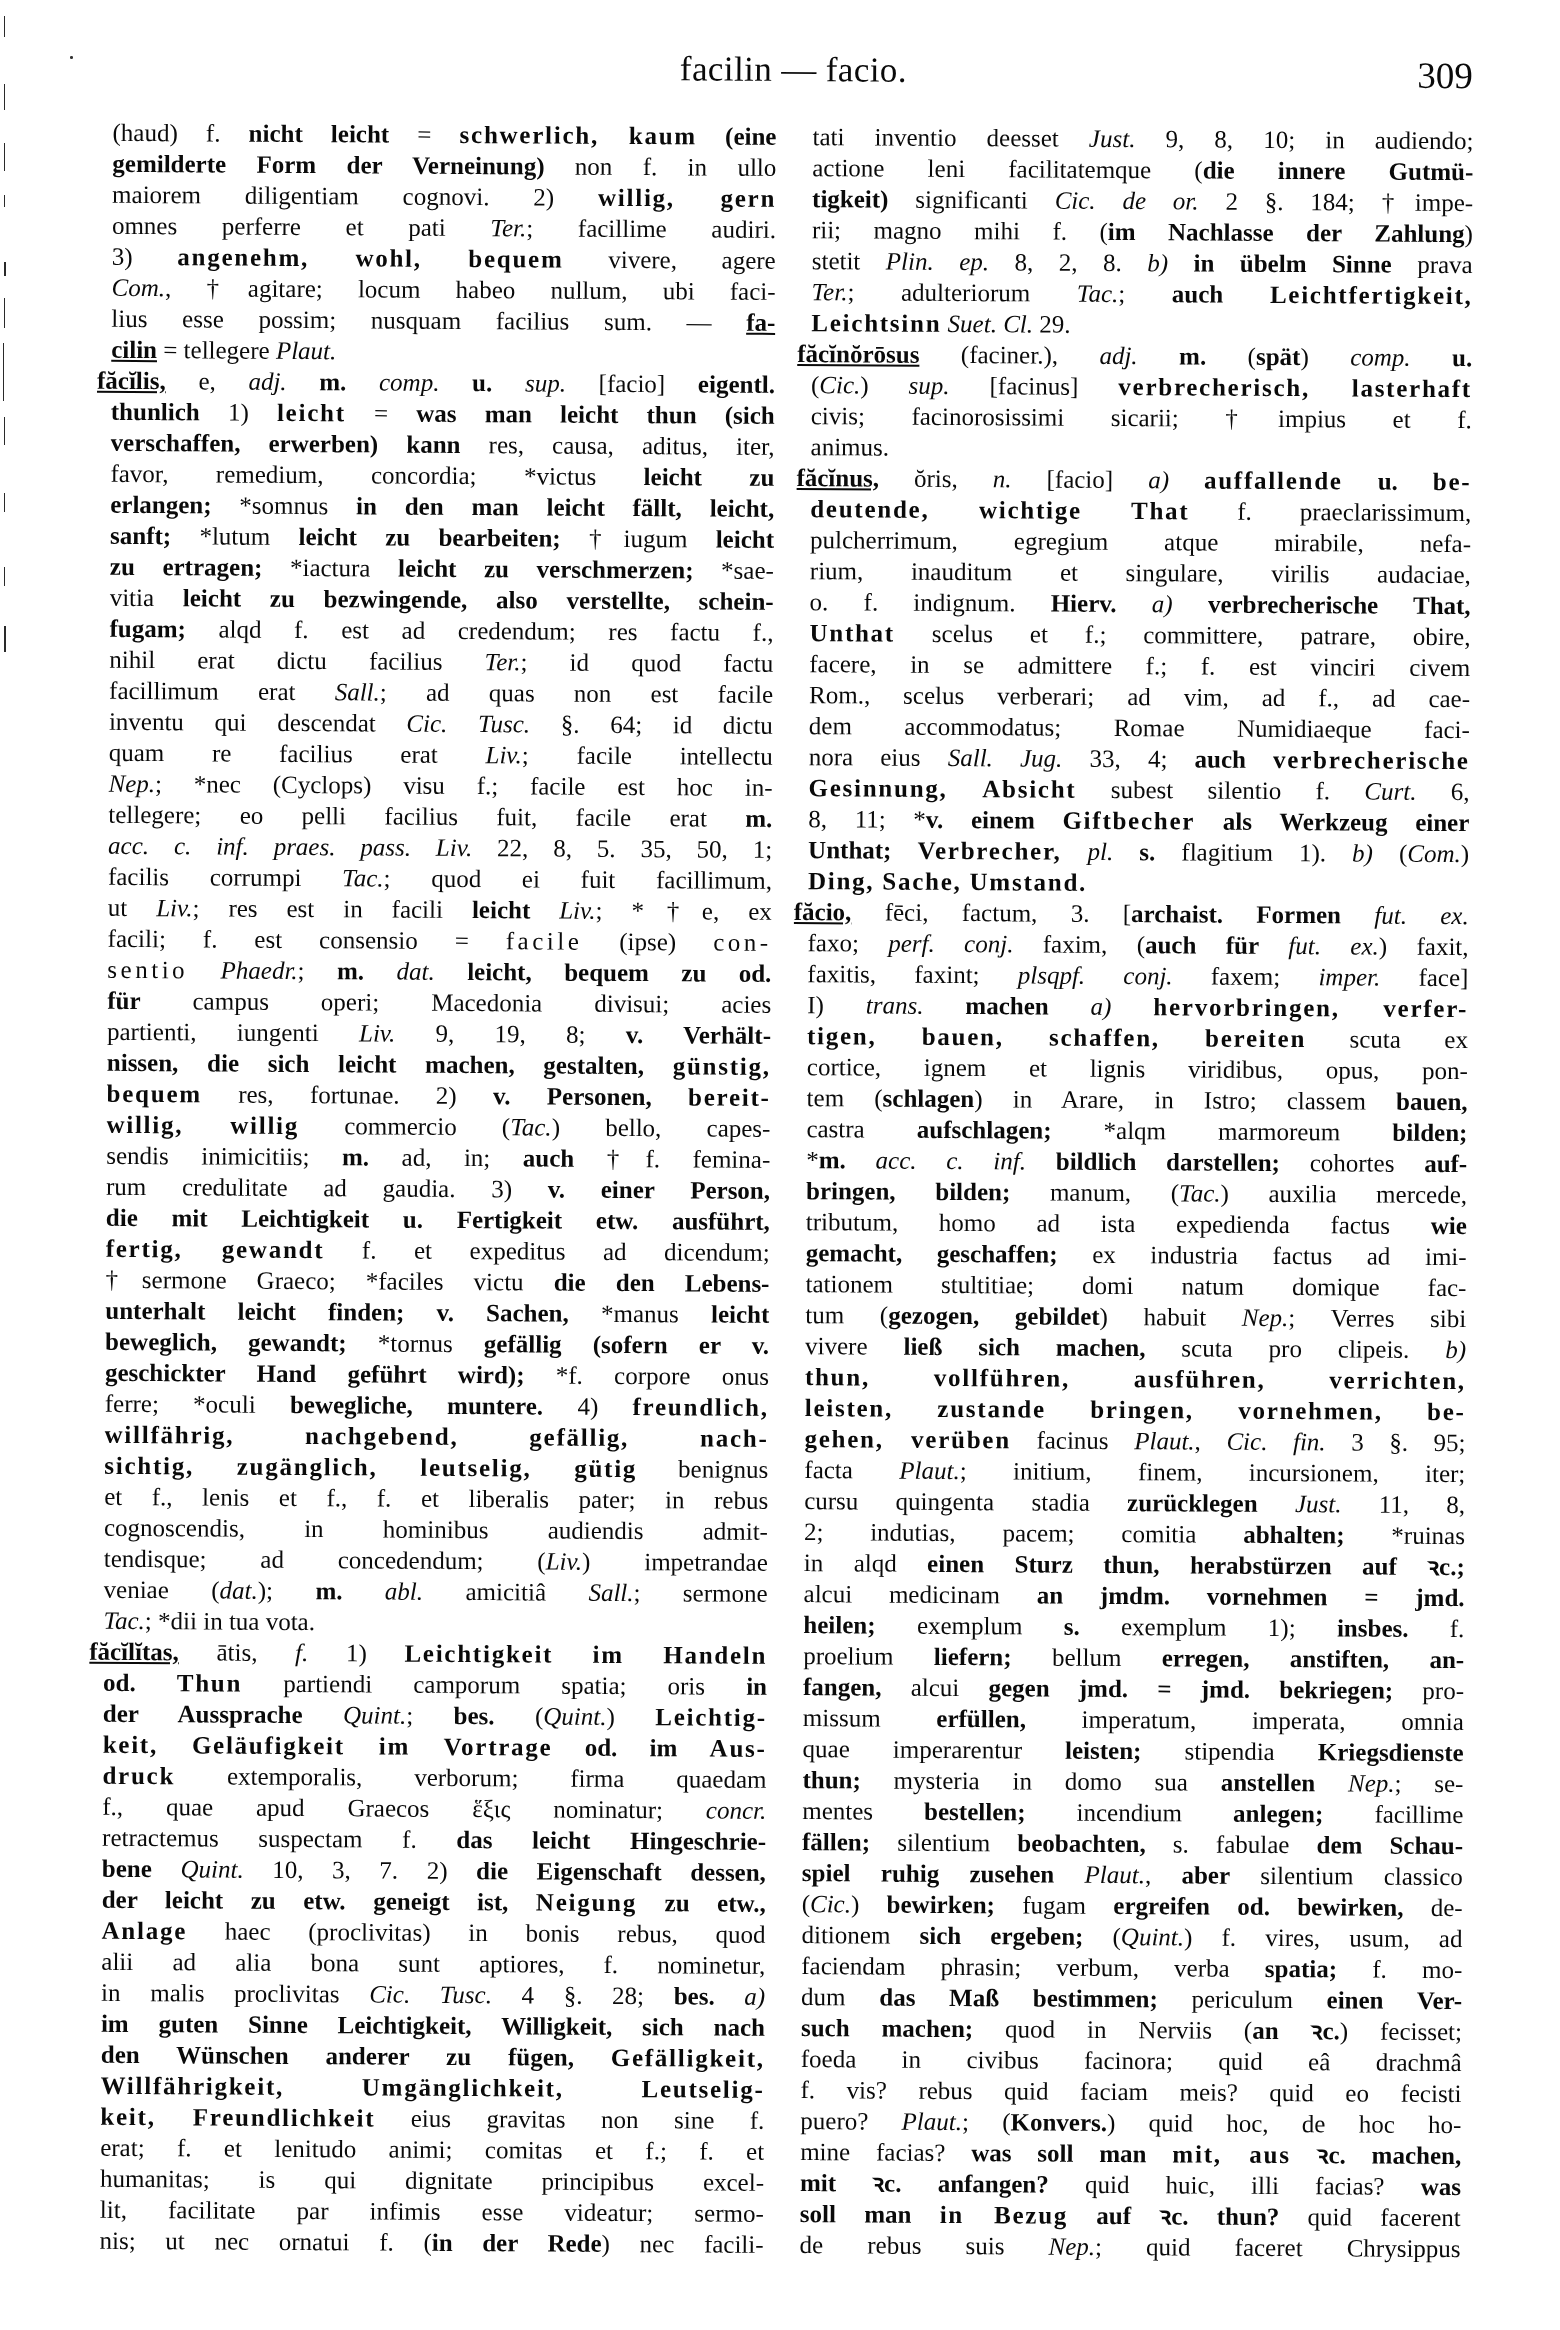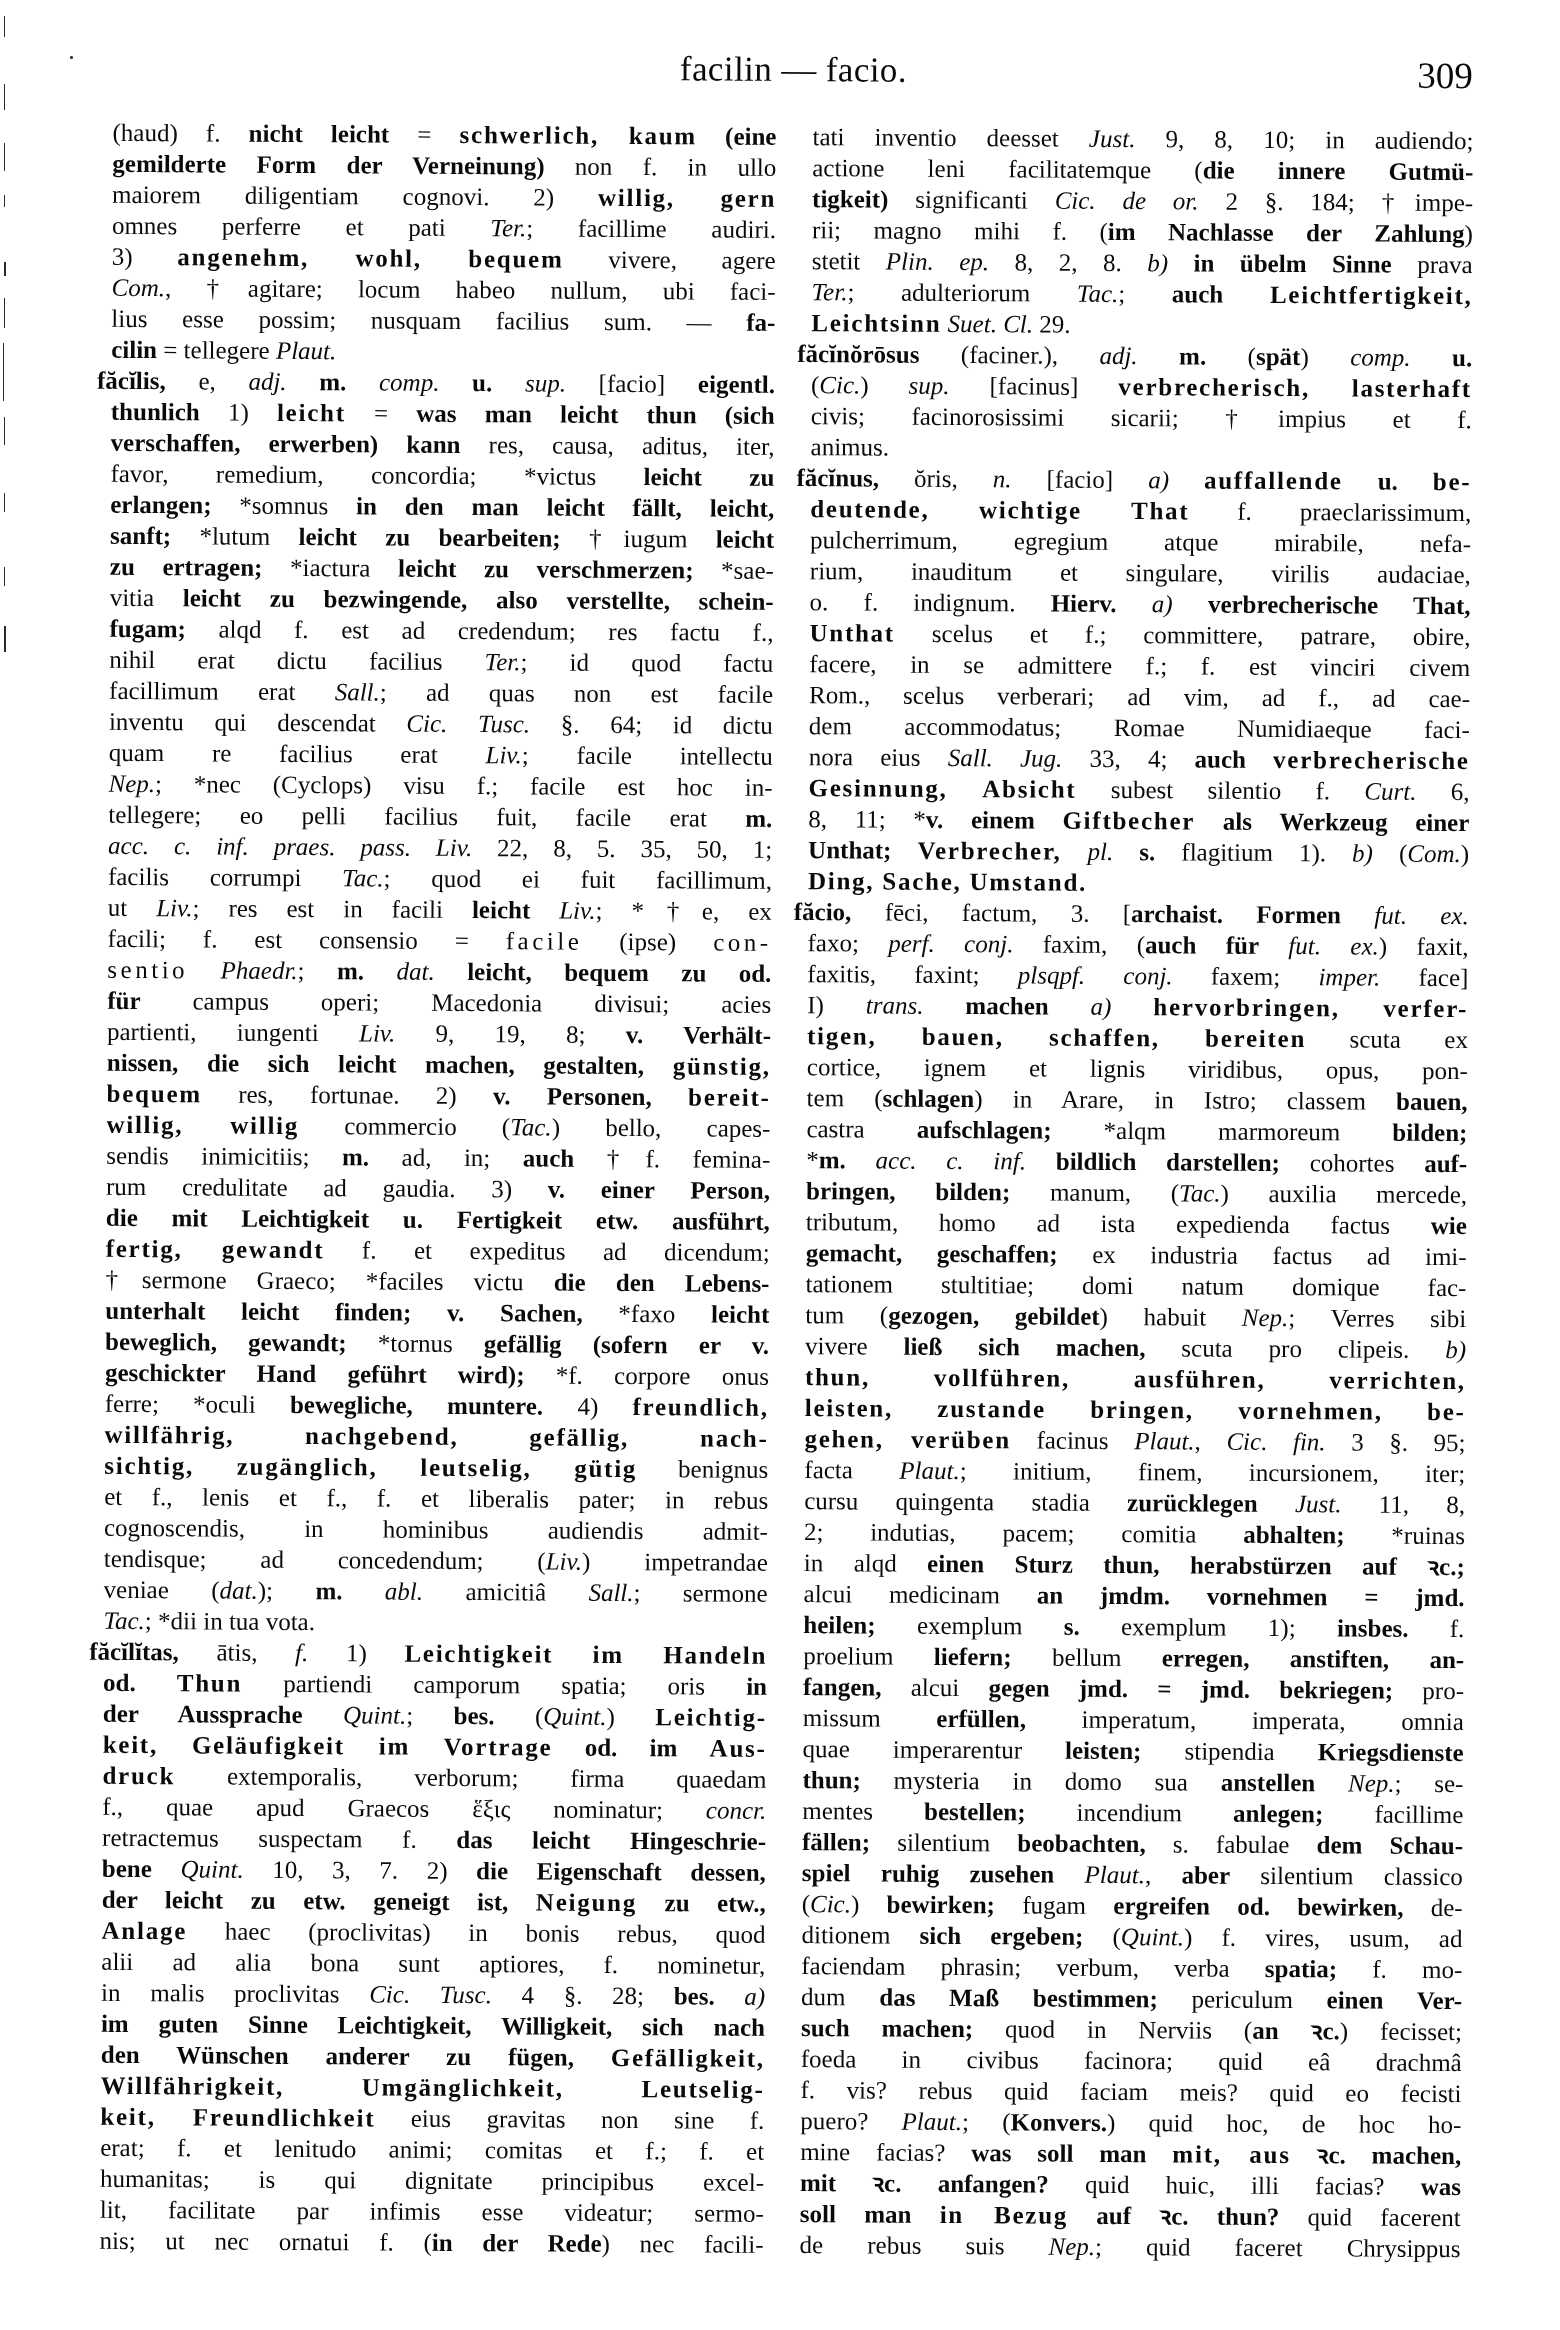--- a/index.html
+++ b/index.html
@@ -29,21 +29,21 @@
     text-align: justify; text-align-last: justify;
     white-space: normal; overflow: hidden;
   }
   .line.hw { margin-left: -14px; }
   .line.last { text-align-last: left; }
   .s-r  { font-style: normal; }
   .s-i  { font-style: italic; }
   .s-g  { font-weight: bold; }
   .s-gs { font-weight: bold; letter-spacing: 0.07em; }
   .s-sp { letter-spacing: 0.14em; }
-  .s-h  { font-weight: bold; }
+  .s-h  { font-weight: bold; text-decoration: underline; }
   .mark { position: absolute; left: 3.5px; width: 1.7px; background: #2a2a2a; }
   .speck { position: absolute; width: 2.6px; height: 2.6px; background: #333; border-radius: 50%; }
 </style>
 </head>
 <body>
 
 <div class="mark" style="top:15.7px;height:21px;"></div>
 <div class="mark" style="top:84px;height:26px;"></div>
 <div class="mark" style="top:143px;height:28px;"></div>
 <div class="mark" style="top:195px;height:12.2px;"></div>
@@ -95,21 +95,21 @@
         <div class="line"><span class="s-g">für</span><span class="s-r"> campus operi; Macedonia divisui; acies</span></div>
         <div class="line"><span class="s-r">partienti, iungenti </span><span class="s-i">Liv.</span><span class="s-r"> 9, 19, 8; </span><span class="s-g">v. Verhält-</span></div>
         <div class="line"><span class="s-g">nissen, die sich leicht machen, gestalten,</span><span class="s-r"> </span><span class="s-gs">günstig,</span></div>
         <div class="line"><span class="s-gs">bequem</span><span class="s-r"> res, fortunae. 2) </span><span class="s-g">v. Personen,</span><span class="s-r"> </span><span class="s-gs">bereit-</span></div>
         <div class="line"><span class="s-gs">willig, willig</span><span class="s-r"> commercio (</span><span class="s-i">Tac.</span><span class="s-r">) bello, capes-</span></div>
         <div class="line"><span class="s-r">sendis inimicitiis; </span><span class="s-g">m.</span><span class="s-r"> ad, in; </span><span class="s-g">auch</span><span class="s-r"> †f. femina-</span></div>
         <div class="line"><span class="s-r">rum credulitate ad gaudia. 3) </span><span class="s-g">v. einer Person,</span></div>
         <div class="line"><span class="s-g">die mit Leichtigkeit u. Fertigkeit etw. ausführt,</span></div>
         <div class="line"><span class="s-gs">fertig, gewandt</span><span class="s-r"> f. et expeditus ad dicendum;</span></div>
         <div class="line"><span class="s-r">†sermone Graeco; *faciles victu </span><span class="s-g">die den Lebens-</span></div>
-        <div class="line"><span class="s-g">unterhalt leicht finden; v. Sachen,</span><span class="s-r"> *faxo </span><span class="s-g">leicht</span></div>
+        <div class="line"><span class="s-g">unterhalt leicht finden; v. Sachen,</span><span class="s-r"> *manus </span><span class="s-g">leicht</span></div>
         <div class="line"><span class="s-g">beweglich, gewandt;</span><span class="s-r"> *tornus </span><span class="s-g">gefällig (sofern er v.</span></div>
         <div class="line"><span class="s-g">geschickter Hand geführt wird);</span><span class="s-r"> *f. corpore onus</span></div>
         <div class="line"><span class="s-r">ferre; *oculi </span><span class="s-g">bewegliche, muntere.</span><span class="s-r"> 4) </span><span class="s-gs">freundlich,</span></div>
         <div class="line"><span class="s-gs">willfährig, nachgebend, gefällig, nach-</span></div>
         <div class="line"><span class="s-gs">sichtig, zugänglich, leutselig, gütig</span><span class="s-r"> benignus</span></div>
         <div class="line"><span class="s-r">et f., lenis et f., f. et liberalis pater; in rebus</span></div>
         <div class="line"><span class="s-r">cognoscendis, in hominibus audiendis admit-</span></div>
         <div class="line"><span class="s-r">tendisque; ad concedendum; (</span><span class="s-i">Liv.</span><span class="s-r">) impetrandae</span></div>
         <div class="line"><span class="s-r">veniae (</span><span class="s-i">dat.</span><span class="s-r">); </span><span class="s-g">m.</span><span class="s-r"> </span><span class="s-i">abl.</span><span class="s-r"> amicitiâ </span><span class="s-i">Sall.</span><span class="s-r">; sermone</span></div>
         <div class="line last"><span class="s-i">Tac.</span><span class="s-r">; *dii in tua vota.</span></div>

